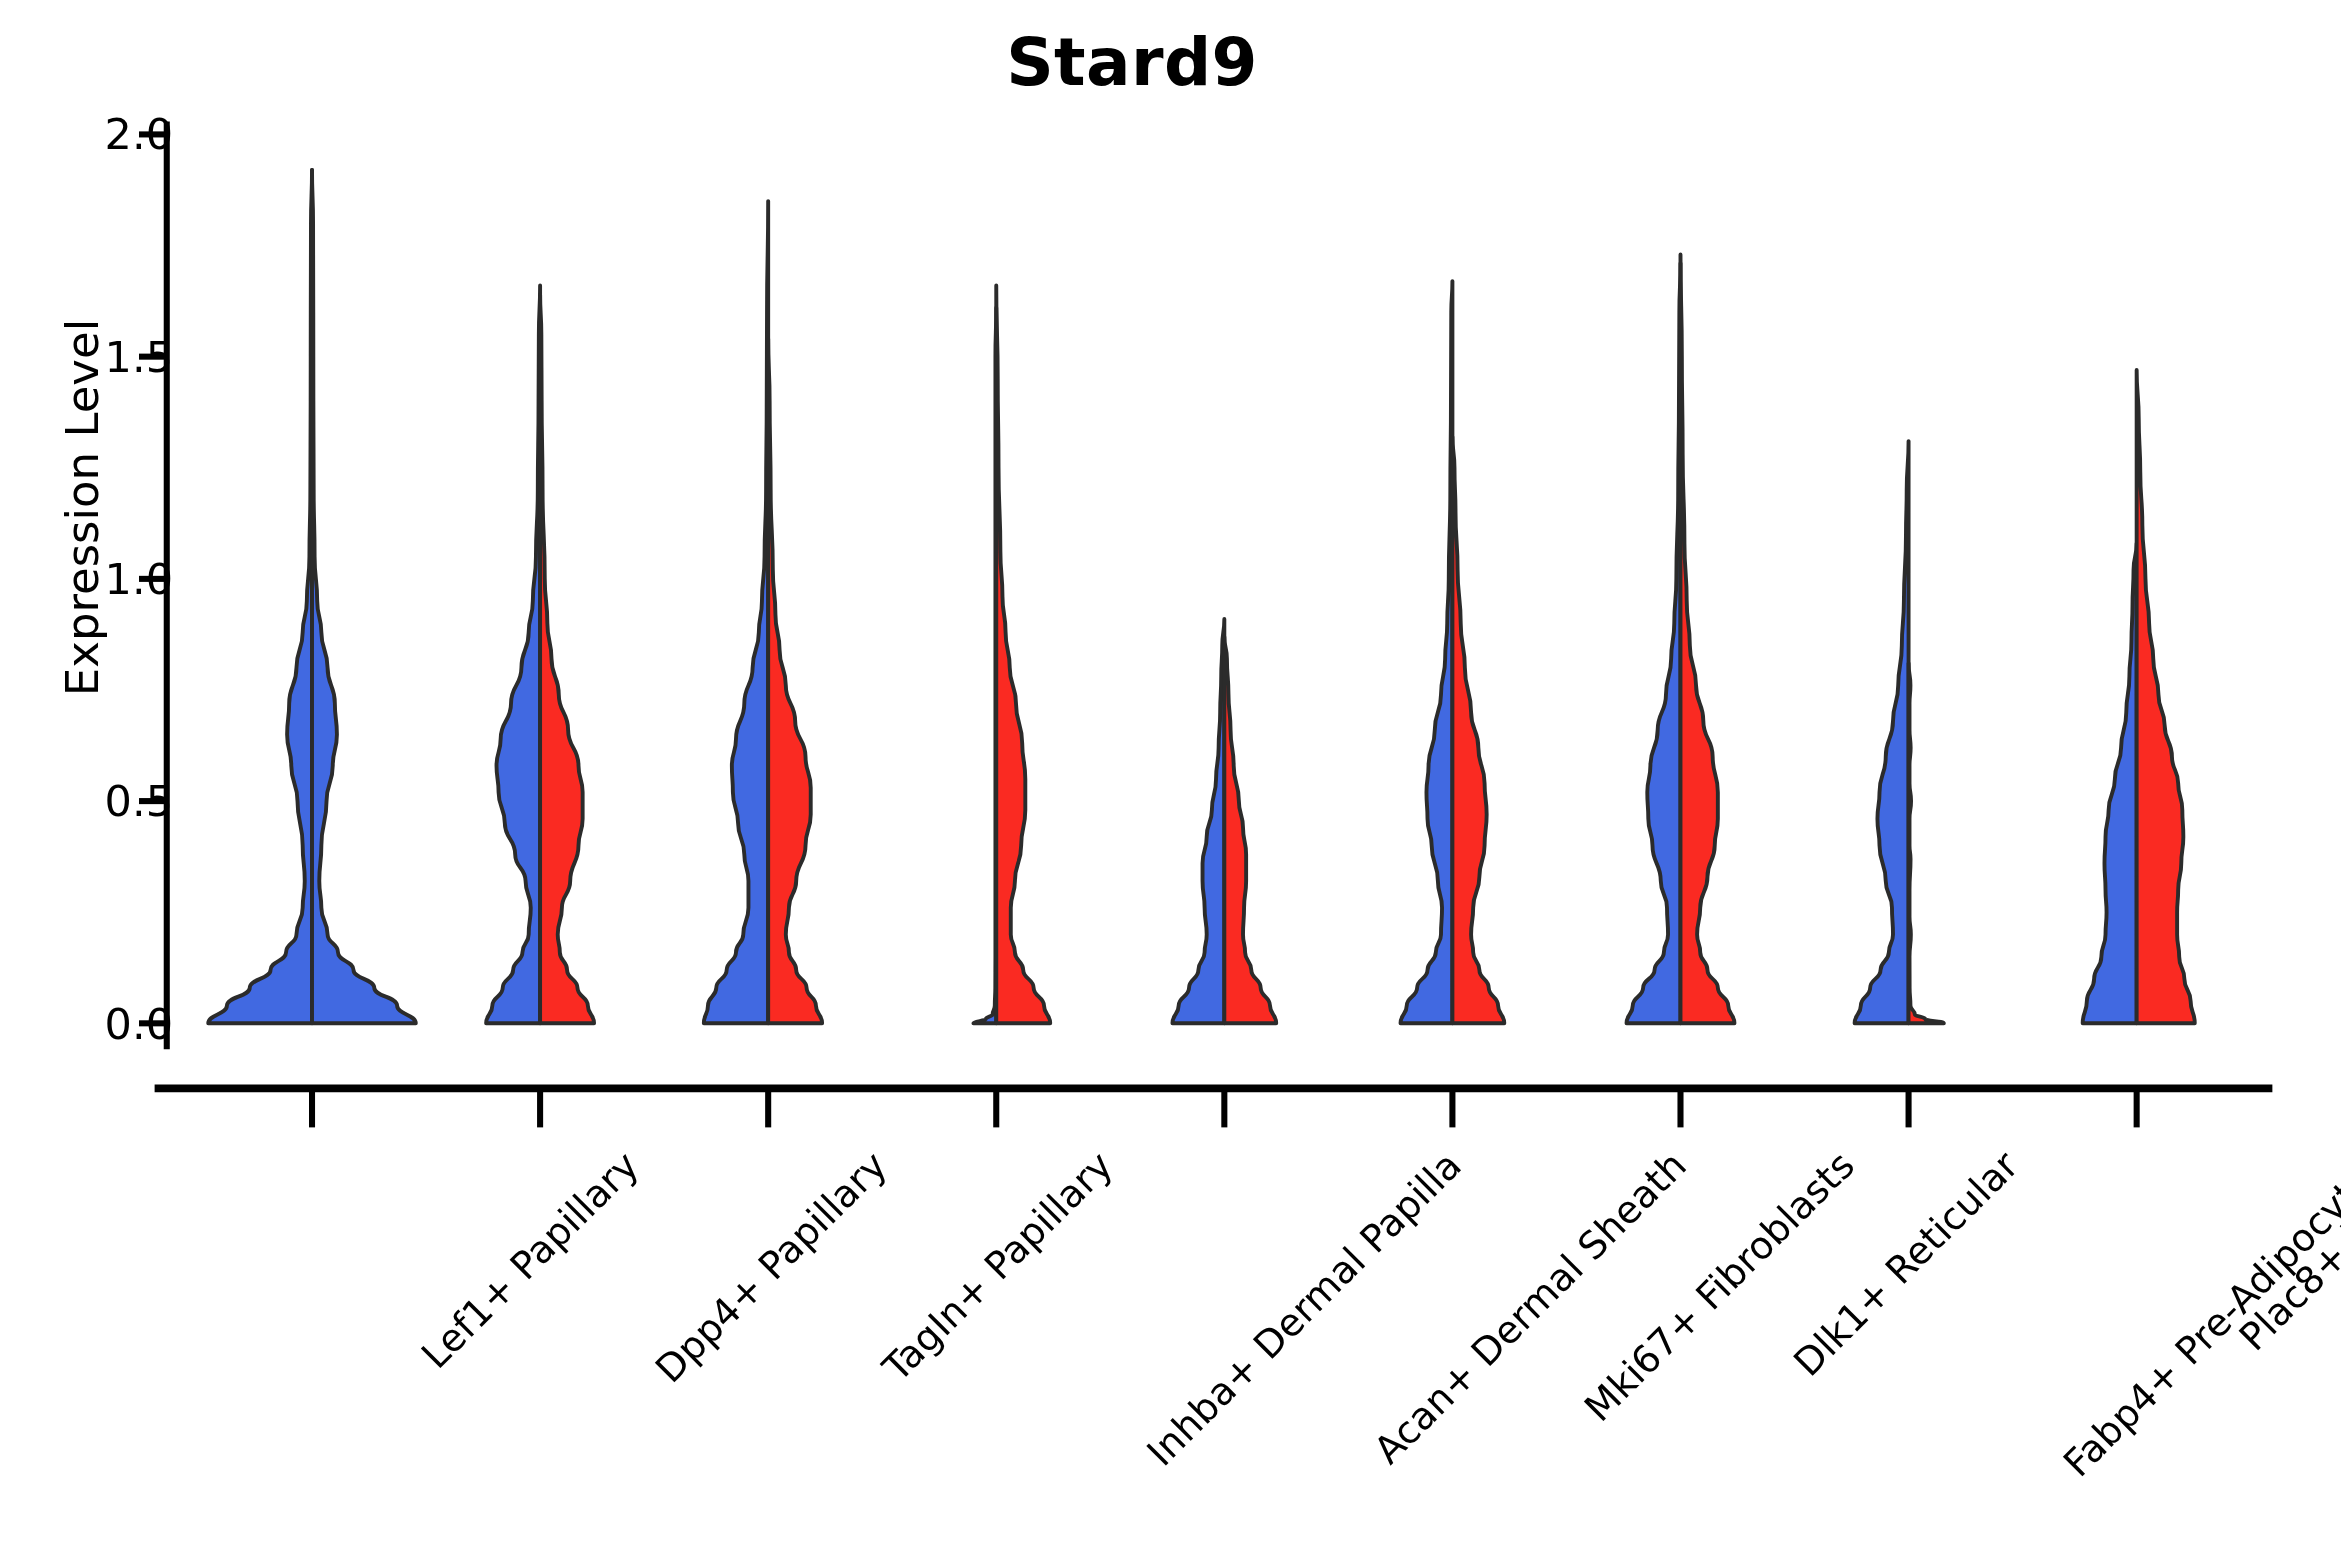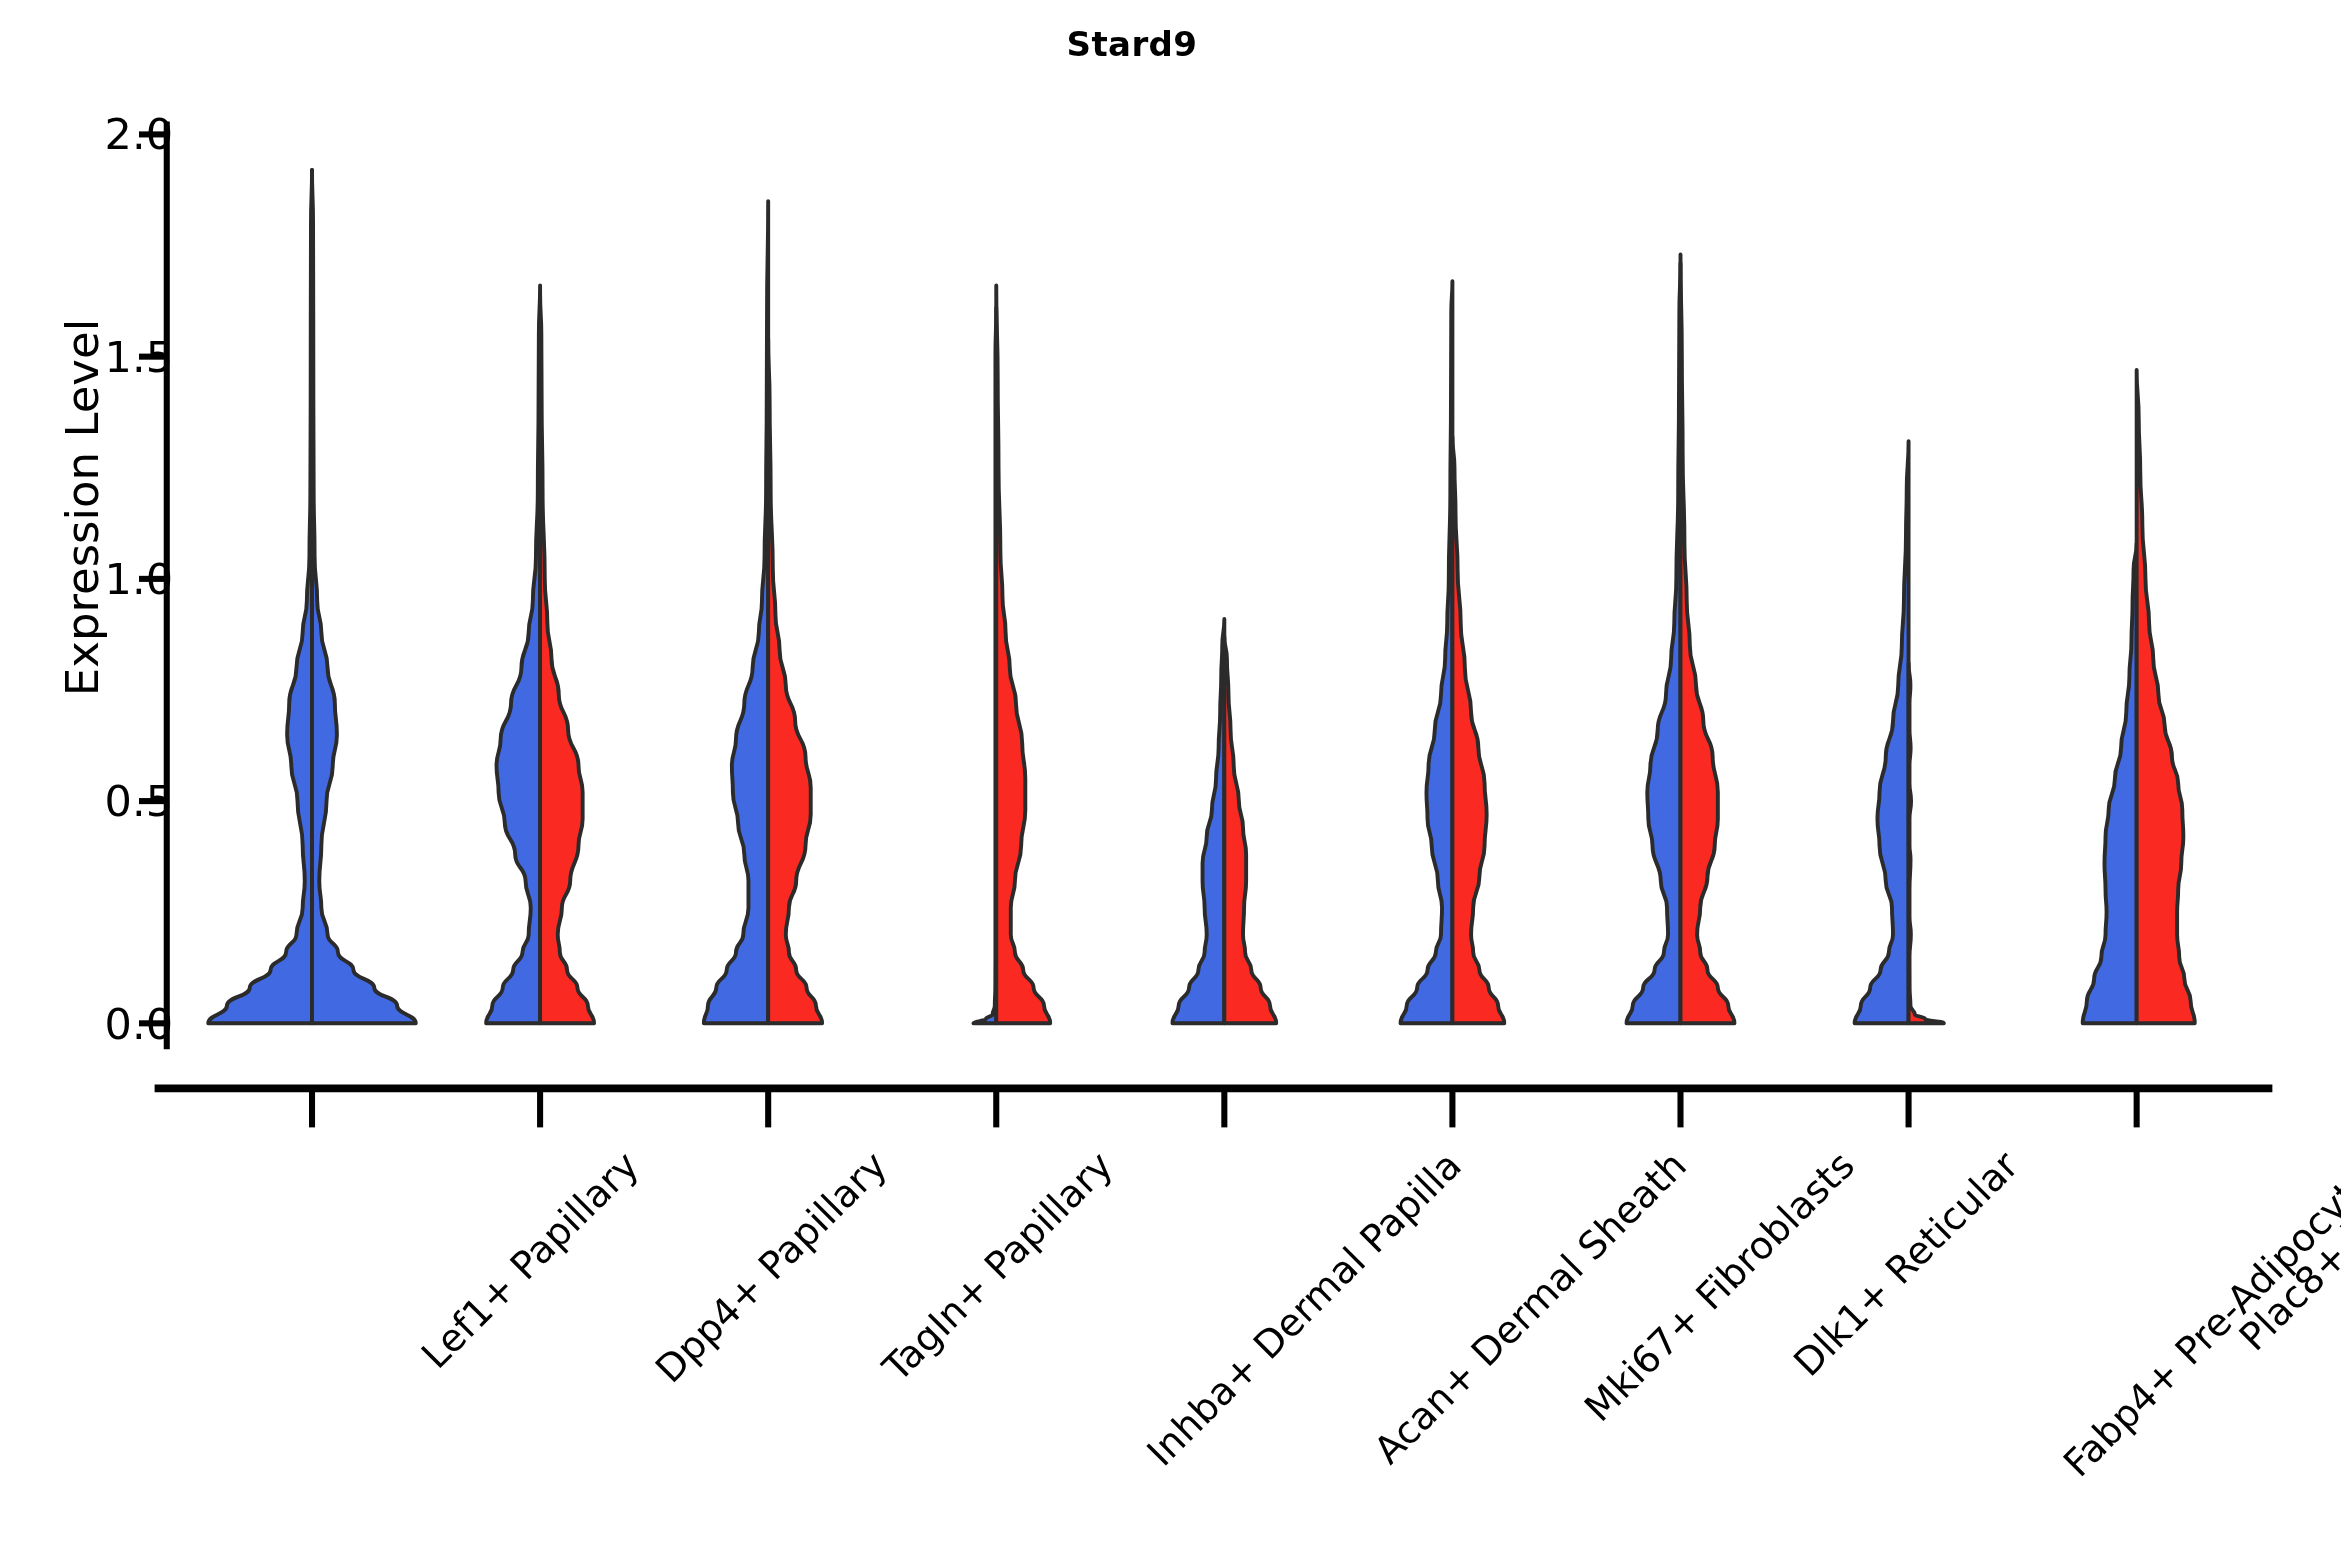--- a/index.html
+++ b/index.html
@@ -1,20 +1,20 @@
 <!DOCTYPE html>
 <html style="font-size:14px"><head>
 <meta charset="utf-8">
 <style>
   html,body{margin:0;padding:0;background:#ffffff;}
   body{width:2342px;height:1561px;font-family:"DejaVu Sans",sans-serif;overflow:hidden;}
   #root{position:relative;width:2342px;height:1561px;background:#fff;}
   #title{
     position:absolute;left:0;top:24px;width:2264px;text-align:center;
-    font-size:34px;font-weight:bold;color:#000;letter-spacing:0.4px;
+    font-size:66px;font-weight:bold;color:#000;letter-spacing:0.4px;
     font-family:"DejaVu Sans",sans-serif;
   }
   #ylabel{
     position:absolute;left:-178px;top:481px;width:520px;text-align:center;
     transform:rotate(-90deg);transform-origin:center center;
     font-size:45px;color:#000;font-family:"DejaVu Sans",sans-serif;
   }
   .ytick-label{
     position:absolute;right:0;width:130px;text-align:right;
     font-size:43px;color:#000;font-family:"DejaVu Sans",sans-serif;

